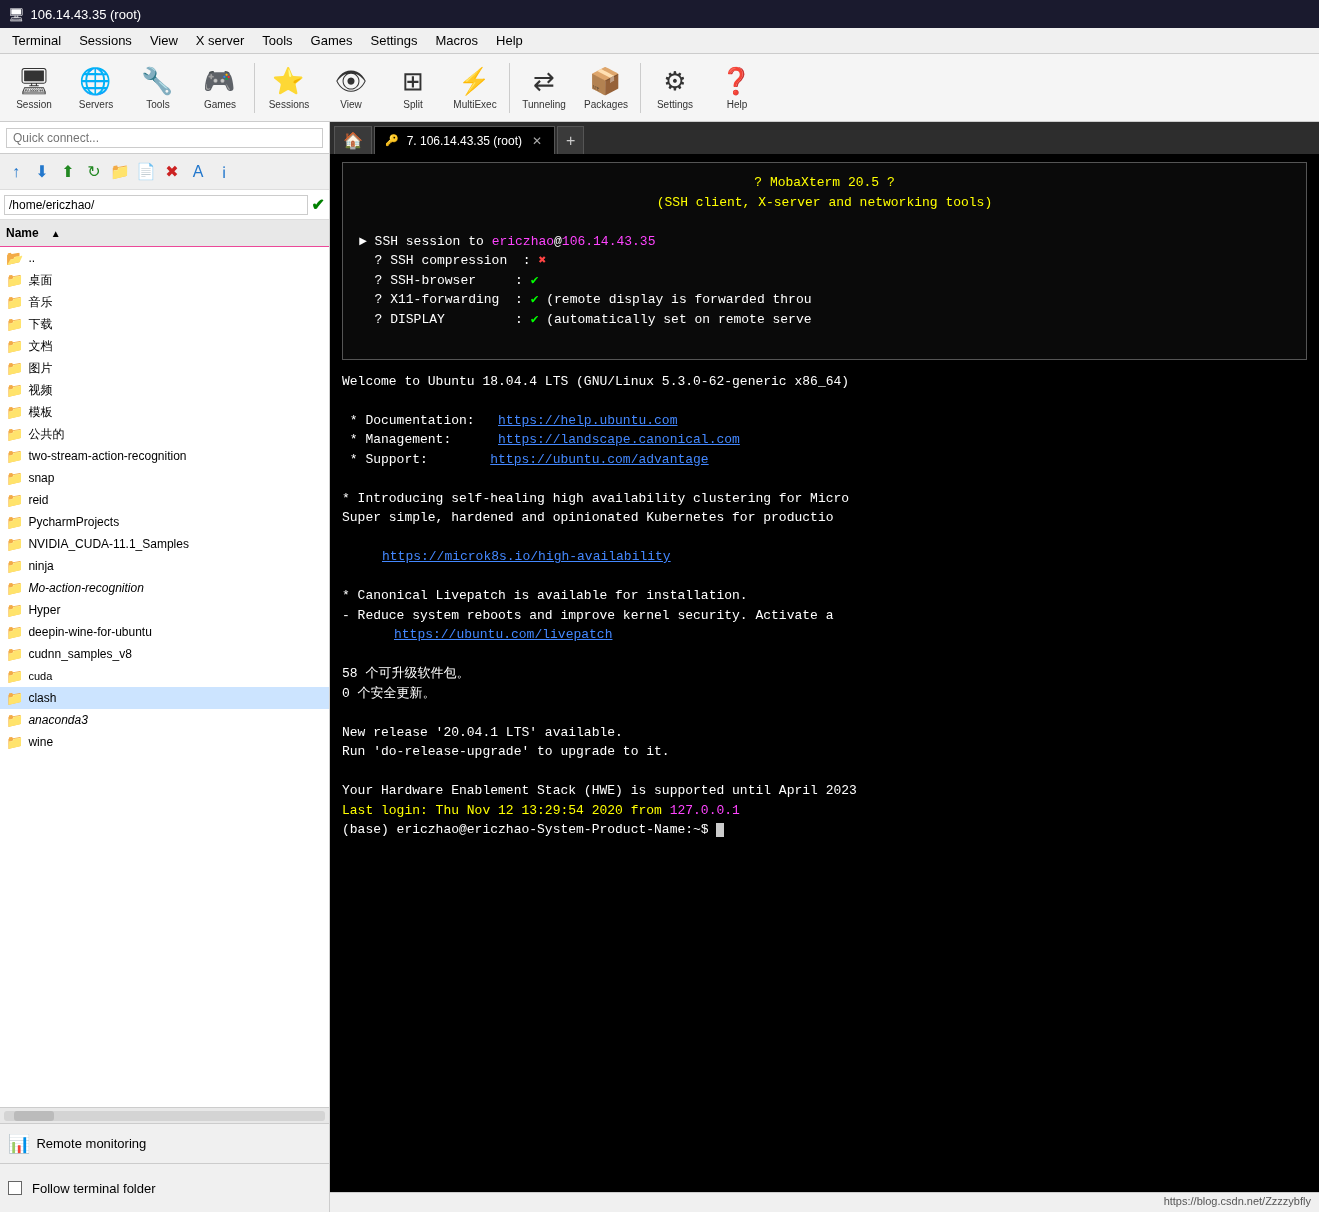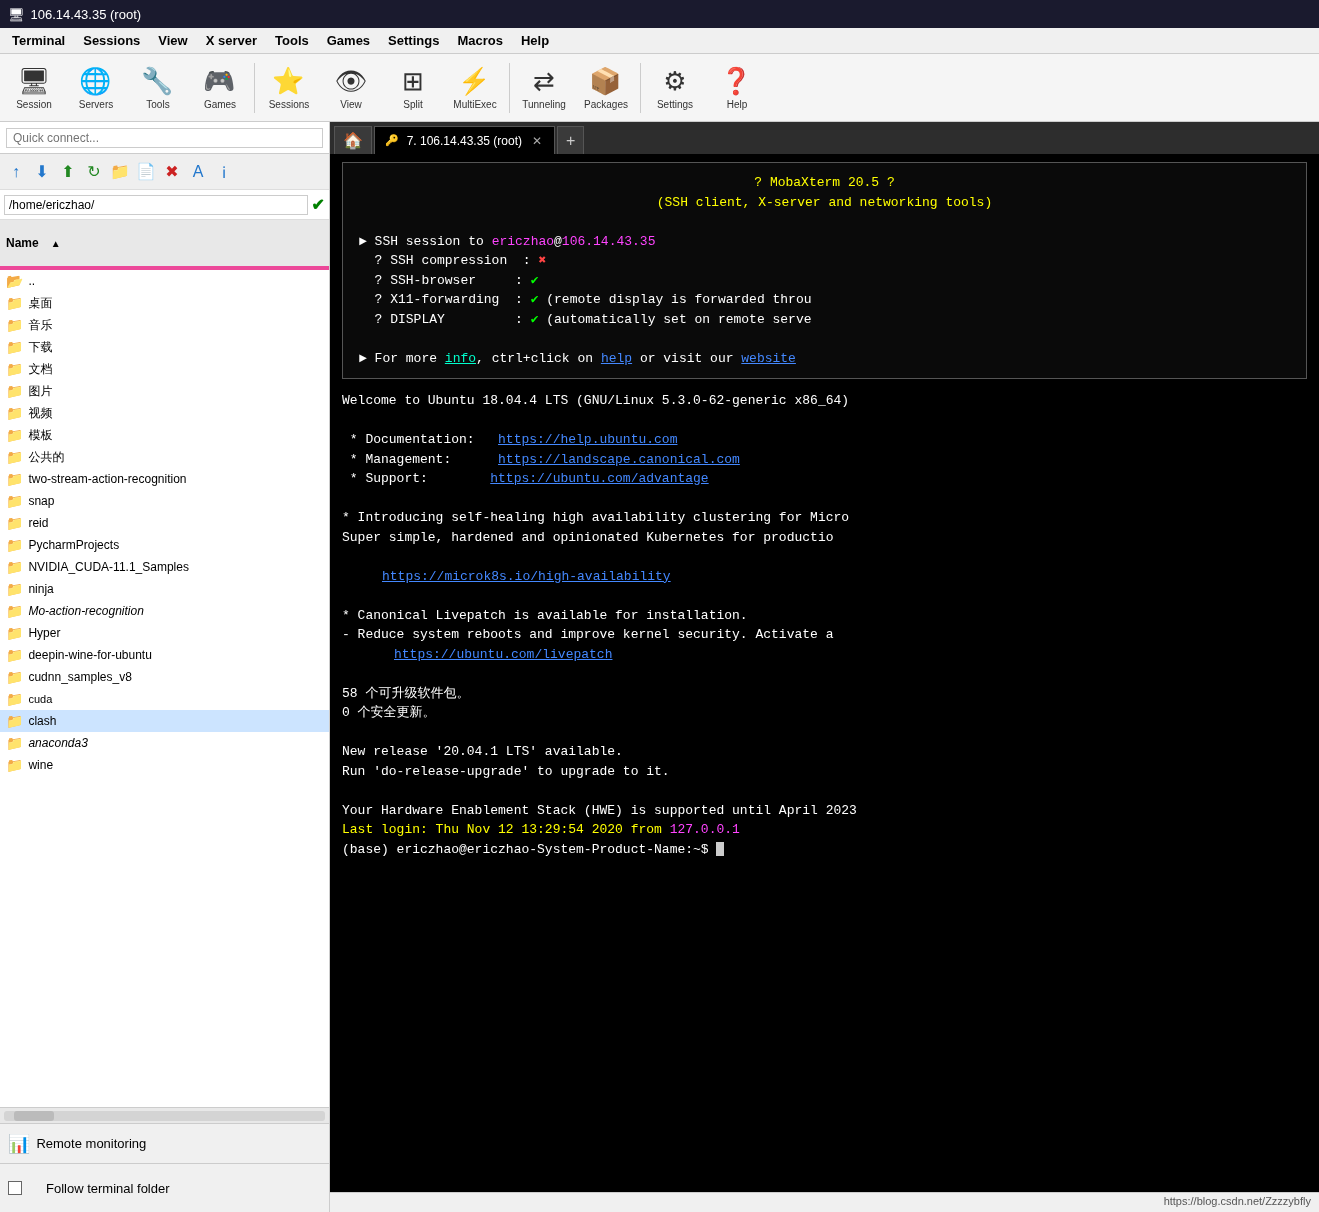--- a/index.html
+++ b/index.html
@@ -26,21 +26,20 @@
 
     
     #menu-bar {
       background: #f0f0f0;
       display: flex;
       gap: 2px;
       padding: 2px 4px;
       border-bottom: 1px solid #ccc;
       height: 26px;
       align-items: center;
-      font-weight: bold;
     }
     .menu-item {
       padding: 2px 8px;
       cursor: pointer;
       font-size: 13px;
       color: #000;
     }
 
     
     #toolbar {
@@ -153,23 +152,23 @@
 
     
     #file-list {
       flex: 1;
       overflow-y: auto;
       background: #fff;
     }
     #file-list-header {
       display: flex;
       align-items: center;
-      padding: 16px 6px;
+      padding: 6px 6px;
       background: #e8e8e8;
-      border-bottom: 4px solid #ec4899;
+      border-bottom: 1px solid #ec4899;
       font-weight: bold;
       font-size: 12px;
       gap: 12px;
     }
     .sort-arrow { font-size: 10px; }
 
     .file-item {
       display: flex;
       align-items: center;
       padding: 2px 6px;
@@ -194,21 +193,21 @@
       gap: 6px;
       border-bottom: 1px solid #ccc;
       cursor: pointer;
       height: 40px;
     }
     .monitor-icon { color: #00aa44; font-size: 18px; }
     #follow-folder {
       display: flex;
       align-items: center;
       padding: 8px 8px;
-      gap: 24px;
+      gap: 10px;
       font-size: 13px;
       height: 48px;
     }
     .checkbox-box {
       width: 14px;
       height: 14px;
       border: 1px solid #666;
       background: #fff;
       display: inline-block;
     }
@@ -624,23 +623,20 @@
         <div>
           <span class="t-white">&nbsp;&nbsp;? SSH-browser &nbsp;&nbsp;&nbsp;&nbsp;: </span><span class="t-green">✔</span>
         </div>
         <div>
           <span class="t-white">&nbsp;&nbsp;? X11-forwarding &nbsp;: </span><span class="t-green">✔</span><span class="t-white"> (remote display is forwarded throu</span>
         </div>
         <div>
           <span class="t-white">&nbsp;&nbsp;? DISPLAY &nbsp;&nbsp;&nbsp;&nbsp;&nbsp;&nbsp;&nbsp;&nbsp;: </span><span class="t-green">✔</span><span class="t-white"> (automatically set on remote serve</span>
         </div>
         <br>
-        <div>
-          <span class="t-white">► For more </span><span class="t-link2">info</span><span class="t-white">, ctrl+click on </span><span class="t-link">help</span><span class="t-white"> or visit our </span><span class="t-link">website</span>
-        </div>
       </div>
 
       
       <div>
         <span class="t-white">Welcome to Ubuntu 18.04.4 LTS (GNU/Linux 5.3.0-62-generic x86_64)</span>
       </div>
       <br>
       <div>
         <span class="t-white">&nbsp;* Documentation: &nbsp;&nbsp;</span><span class="t-link">https://help.ubuntu.com</span>
       </div>

